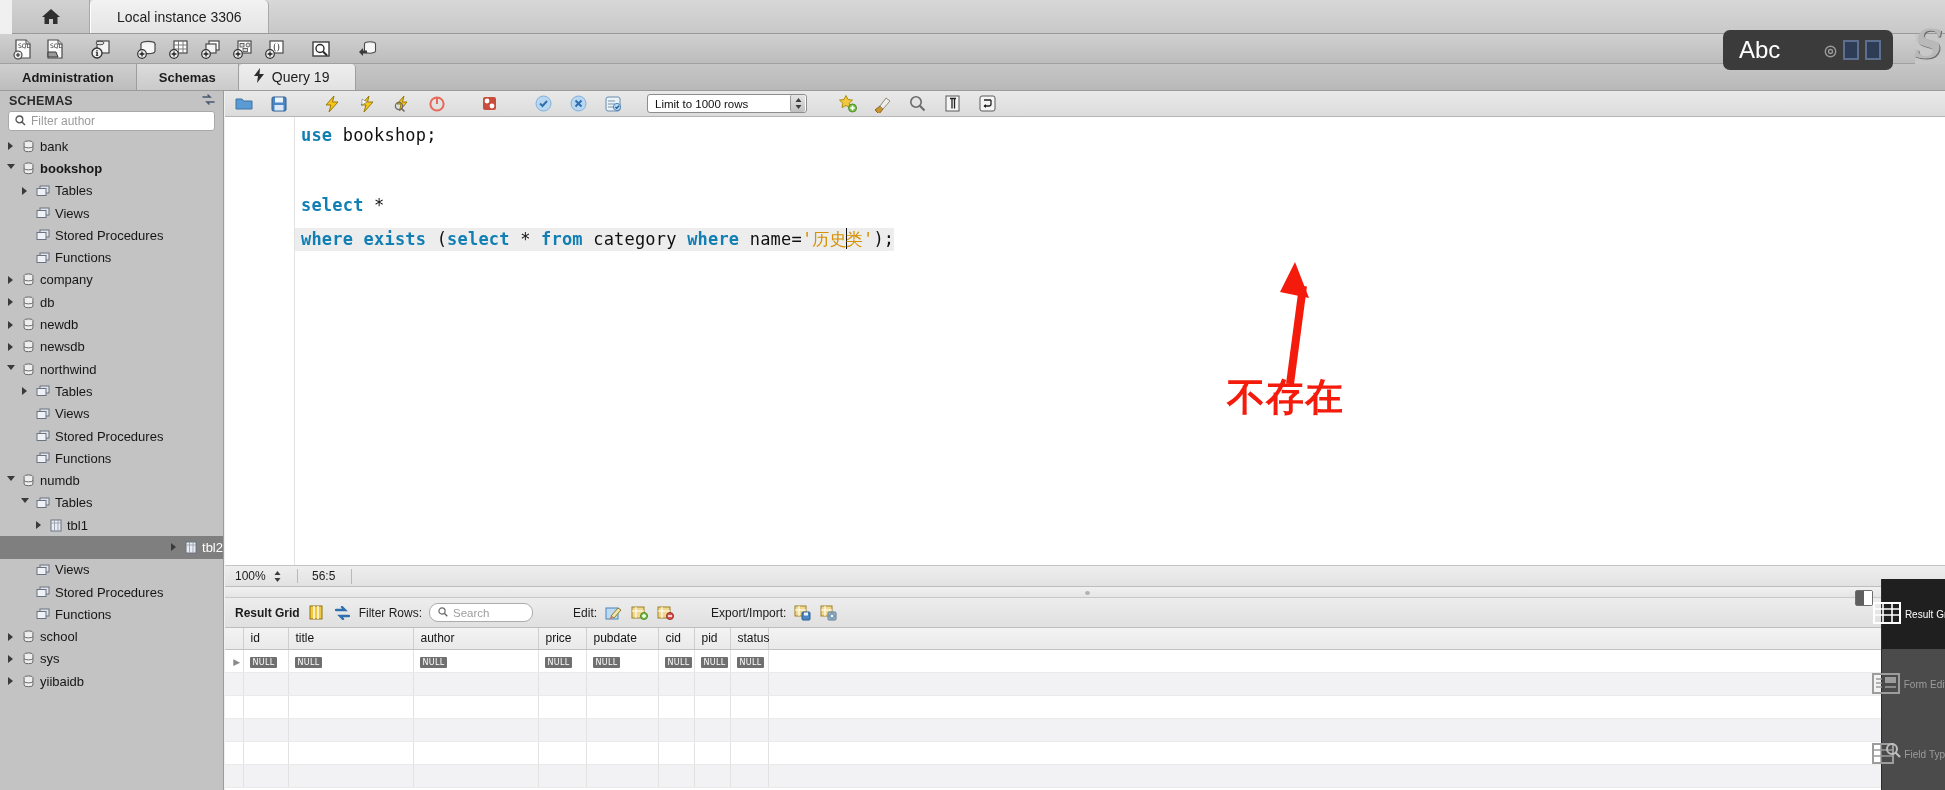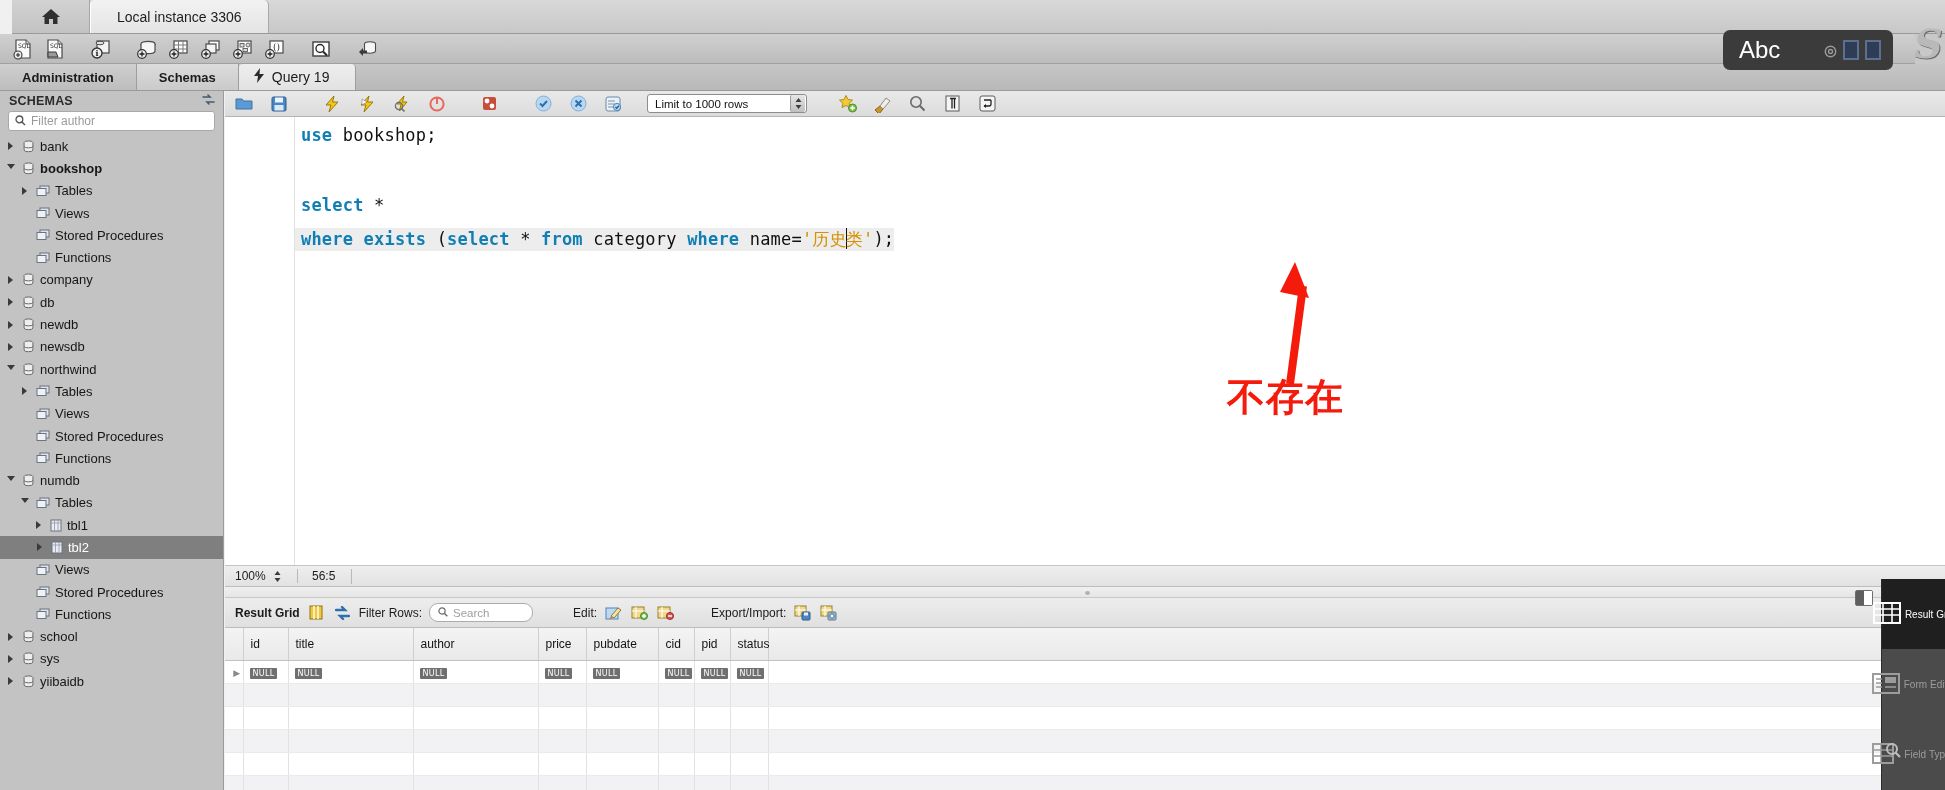--- a/index.html
+++ b/index.html
@@ -166,21 +166,21 @@
     width: 104px; height: 19px; background:#fff; border:1px solid #acacac; border-radius: 9px;
     display:flex; align-items:center; gap:5px; padding: 0 8px; color:#9d9d9d; font-size: 11.5px;
   }
   .gt-icon { width: 19px; height: 19px; display:flex; align-items:center; justify-content:center; }
   .spacer { flex: 1; }
 
   
   .rg { position: relative; height: 201px; background: #fff; overflow: hidden; }
   table.grid { border-collapse: collapse; width: 100%; table-layout: fixed; font-size: 12px; }
   table.grid th {
-    height: 32px; background: linear-gradient(#f3f3f3,#e9e9e9);
+    height: 21px; background: linear-gradient(#f3f3f3,#e9e9e9);
     border-right: 1px solid #cfcfcf; border-bottom: 1px solid #c2c2c2;
     font-weight: normal; text-align: left; padding-left: 7px; color: #131313;
   }
   table.grid td {
     height: 23px; border-right: 1px solid #e2e2e2; border-bottom: 1px solid #eaeaea;
     padding-left: 6px; vertical-align: middle;
   }
   tr.alt td { background: #f2f2f4; }
   .nullbadge {
     display:inline-block; background: #6f6f6f; color:#fff; font-size: 8px;
@@ -571,21 +571,21 @@
             <span class="arr"></span>
           </span>
           <span style="display: flex;">
             <svg width="12" height="13" viewBox="0 0 12 13">
               <rect x="1" y="1" width="10" height="11" fill="#e9ecf2" stroke="#6b7280"></rect>
               <path d="M1 4 h10 M4.5 1 v11 M8 1 v11" stroke="#98a0ad" stroke-width=".9"></path>
             </svg>
           </span>
           <span>tbl1</span>
         </div>
-        <div class="trow sel" style="padding-left: 33px;">
+        <div class="trow sel" style="padding-left: 33px; justify-content: flex-end;">
           <span class="tw">
             <span class="arr"></span>
           </span>
           <span style="display: flex;">
             <svg width="12" height="13" viewBox="0 0 12 13">
               <rect x="1" y="1" width="10" height="11" fill="#e9ecf2" stroke="#6b7280"></rect>
               <path d="M1 4 h10 M4.5 1 v11 M8 1 v11" stroke="#98a0ad" stroke-width=".9"></path>
             </svg>
           </span>
           <span>tbl2</span>

